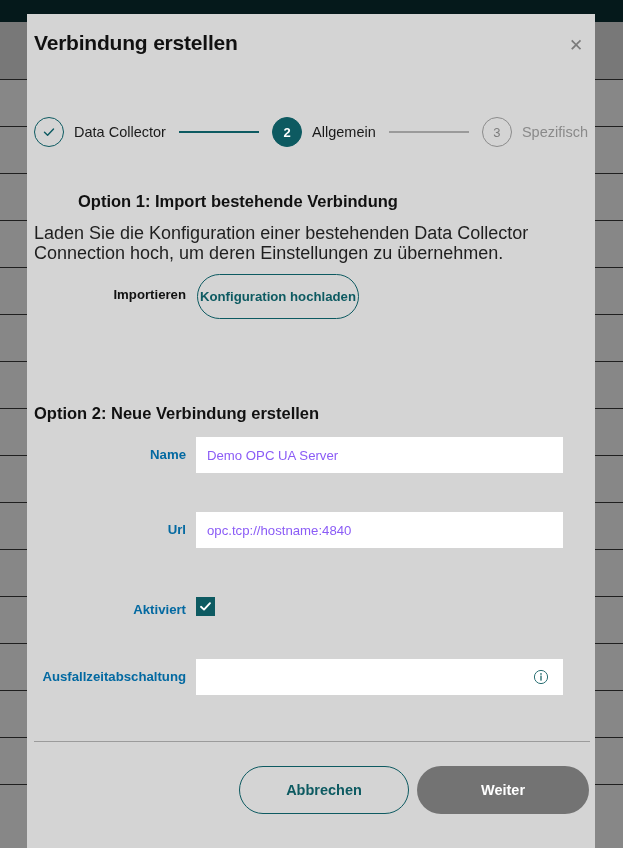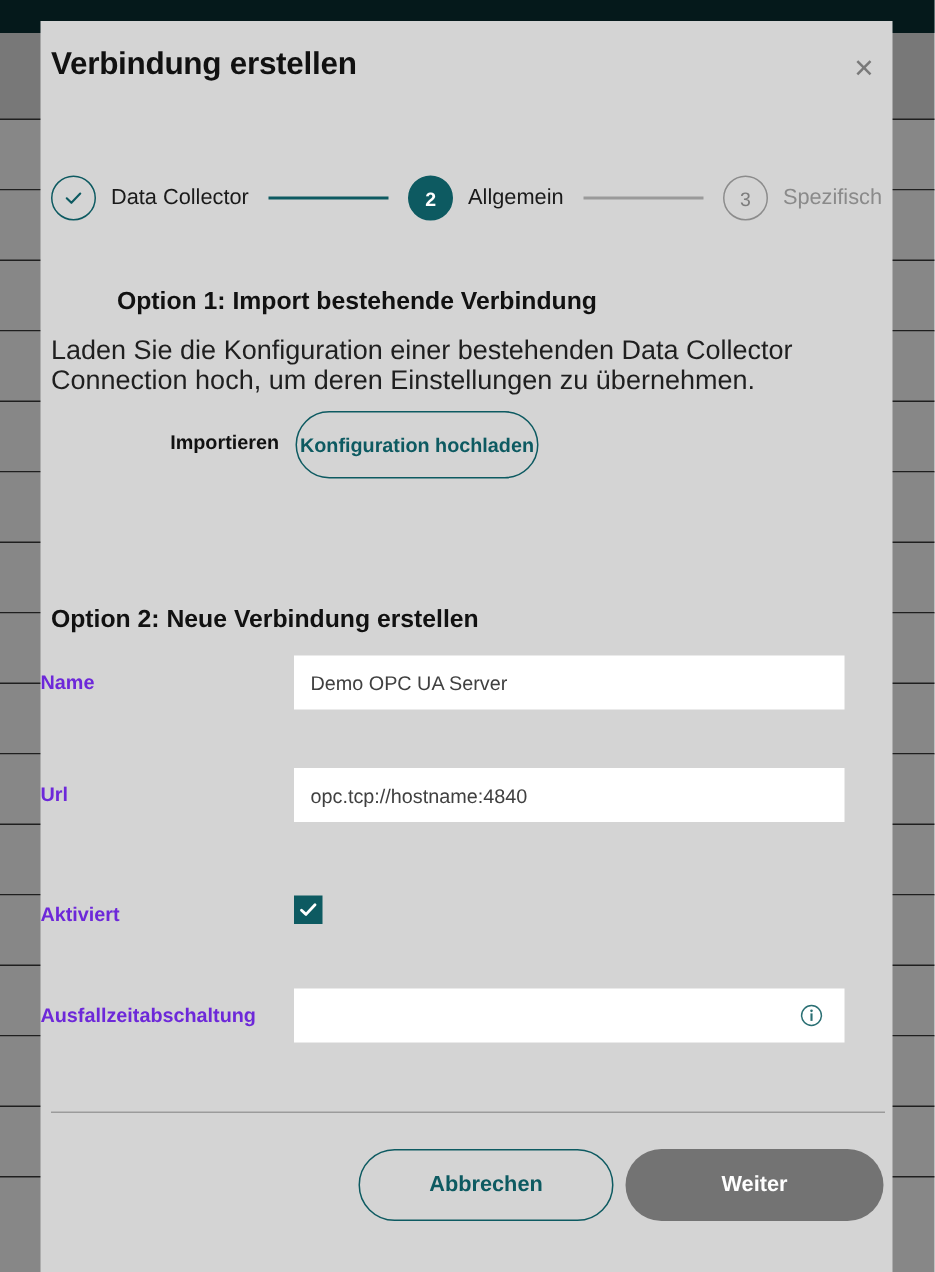--- a/index.html
+++ b/index.html
@@ -163,35 +163,36 @@
     cursor: pointer;
     font-family: "Liberation Sans", sans-serif;
   }
 
   
   .field-row { position: absolute; left: 0; width: 568px; }
   .field-label {
     position: absolute;
     left: 0; top: 0;
     width: 159px;
+    text-align: right;
     font-size: 13.2px;
     font-weight: bold;
-    color: #6d28d9;
+    color: #0369a1;
     line-height: 36px;
   }
   .field-input {
     position: absolute;
     left: 169px; top: 0;
     width: 367px; height: 36px;
     background: #ffffff;
     border: none;
     outline: none;
     padding: 0 11px;
     font-size: 13.2px;
-    color: #404040;
+    color: #8b5cf6;
     font-family: "Liberation Sans", sans-serif;
   }
   #row-name { top: 423px; }
   #row-url  { top: 498px; }
   #row-aktiviert { top: 578px; }
   #row-ausfall { top: 645px; }
   #row-ausfall .field-label { line-height: 36px; }
 
   .checkbox {
     position: absolute;

